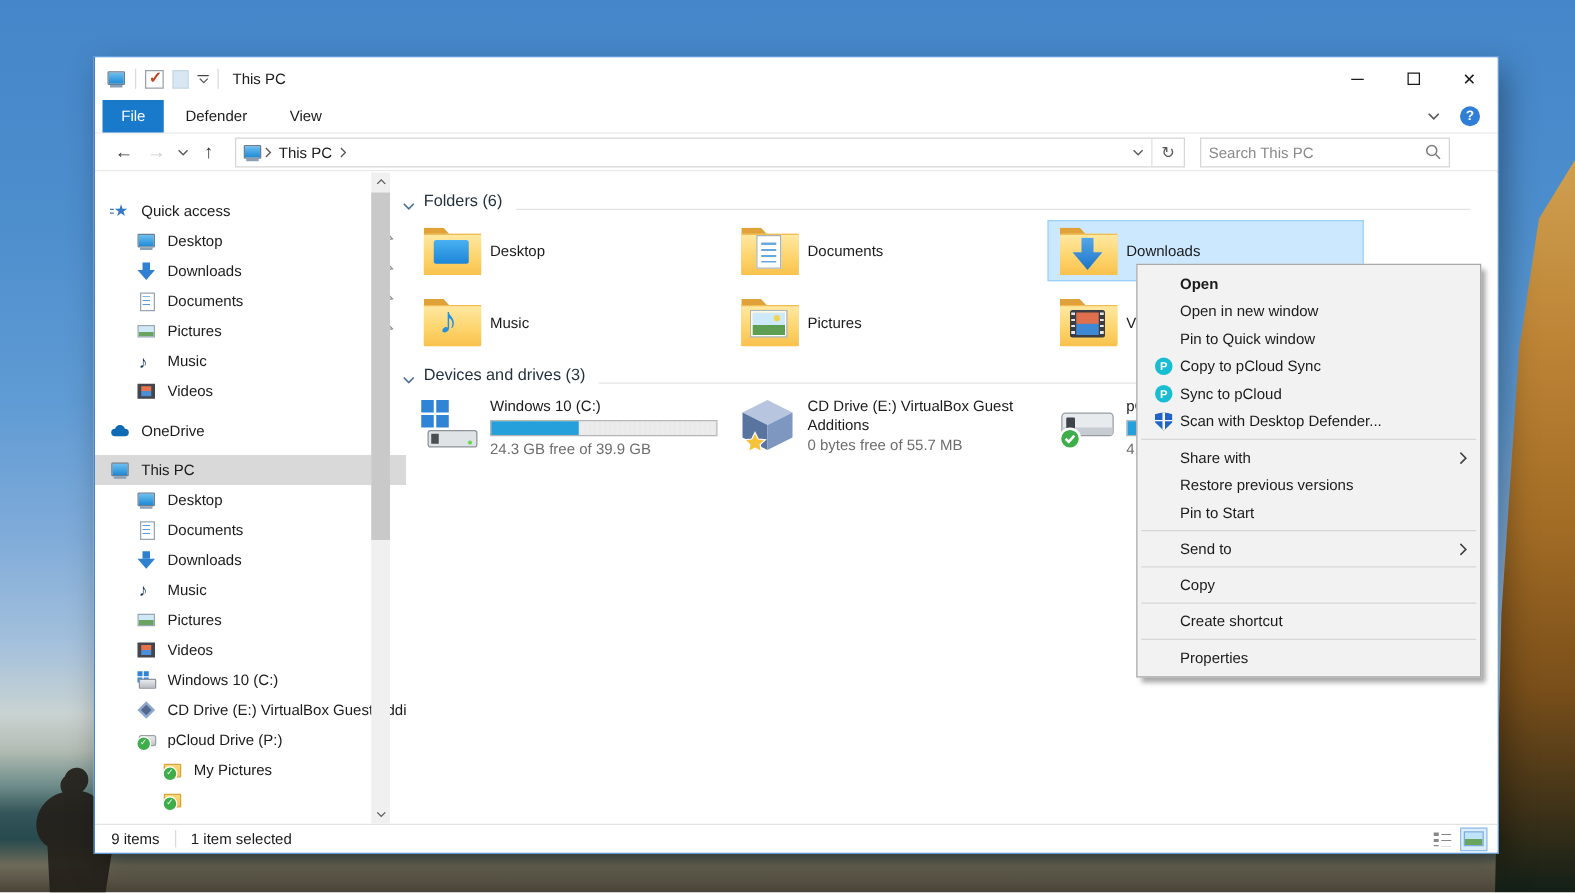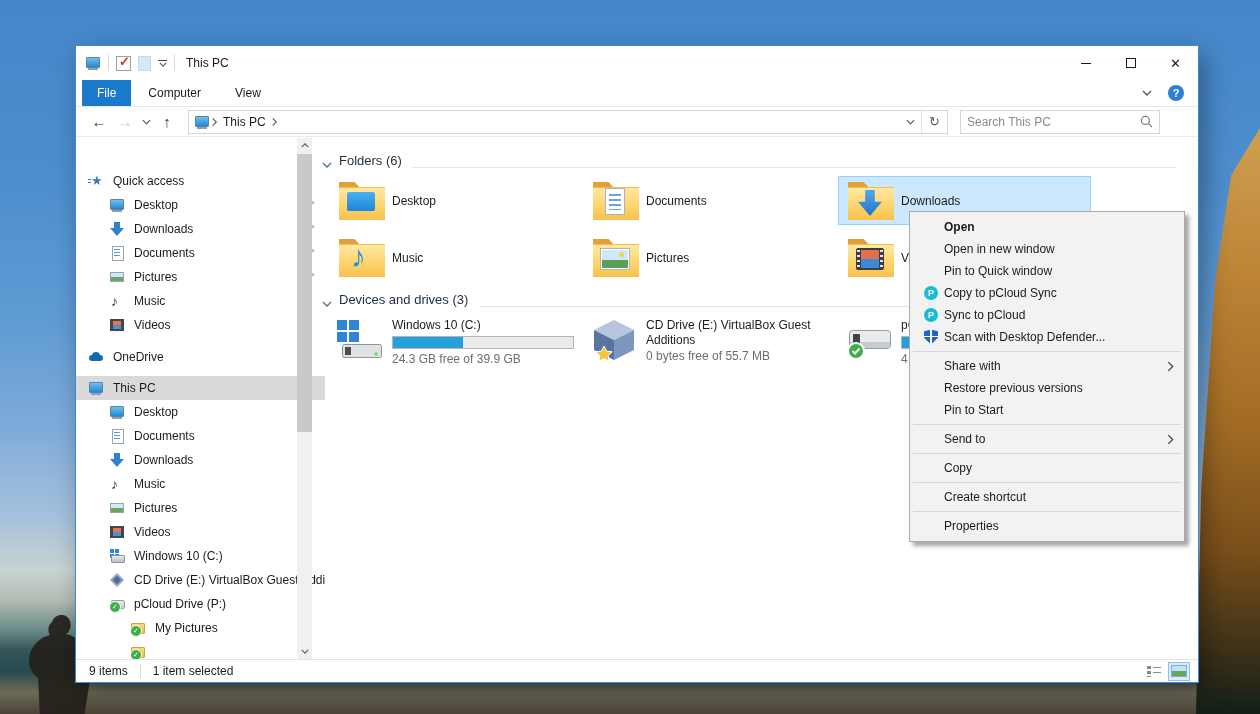--- a/index.html
+++ b/index.html
@@ -63,21 +63,21 @@
   .addr .abtn { width:22px; height:22px; display:flex; align-items:center; justify-content:center; color:#5a5a5a; }
   .addr .abtn.refresh { border-left:1px solid #e0e0e0; font-size:13px; width:26px; }
   .search { width:200px; height:24px; border:1px solid #d6d6d6; margin-left:12px; display:flex; align-items:center; padding:0 6px; }
   .search input { border:none; outline:none; flex:1; font-size:12px; color:#555; font-family:"Liberation Sans",sans-serif; }
   .search input::placeholder { color:#8a8a8a; }
 
   
   .content { position:absolute; top:92px; bottom:23px; left:0; right:0; background:#fff; overflow:hidden; }
 
   
-  .sidebar { position:absolute; left:0; top:16px; bottom:0; width:249px; overflow:hidden; }
+  .sidebar { position:absolute; left:0; top:4px; bottom:0; width:249px; overflow:hidden; }
   .tree { list-style:none; margin-top:15px; }
   .tn { height:24px; display:flex; align-items:center; font-size:12px; color:#1b1b1b; white-space:nowrap; }
   .tn .lbl { overflow:hidden; flex:1; }
   .tn.d0 { padding-left:12px; }
   .tn.d1 { padding-left:33px; }
   .tn.d2 { padding-left:54px; }
   .tn .i { margin-right:9px; }
   .tn.gap8 { margin-top:8px; }
   .tn.gap7 { margin-top:7px; }
   .tn.sel { background:#d9d9d9; }
@@ -223,21 +223,21 @@
           </div>
         <div class="cap cap-max">
             <span></span>
           </div>
         <div class="cap cap-close">✕</div>
       </div>
     </div>
 
     <div class="menubar">
       <div class="mtab file">File</div>
-      <div class="mtab">Computer</div>
+      <div class="mtab">Defender</div>
       <div class="mtab">View</div>
       <div class="mbar-right">
         <svg class="chev" width="10" height="6" viewBox="0 0 10 6">
             <path d="M1 1l4 4 4-4" fill="none" stroke="currentColor" stroke-width="1.4"></path>
           </svg>
         <span class="helpq">?</span>
       </div>
     </div>
 
     <div class="navbar">

